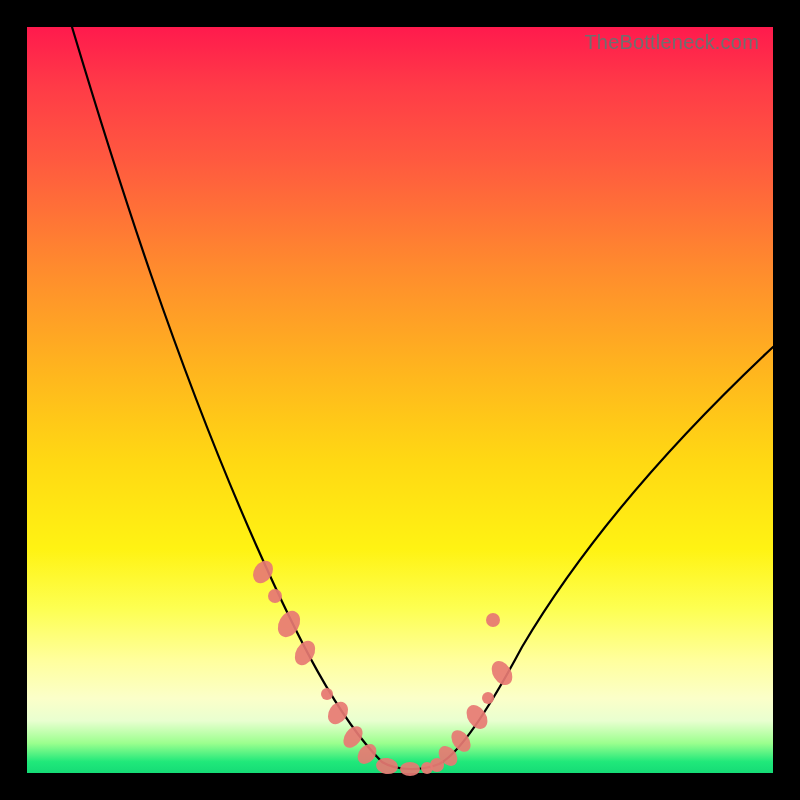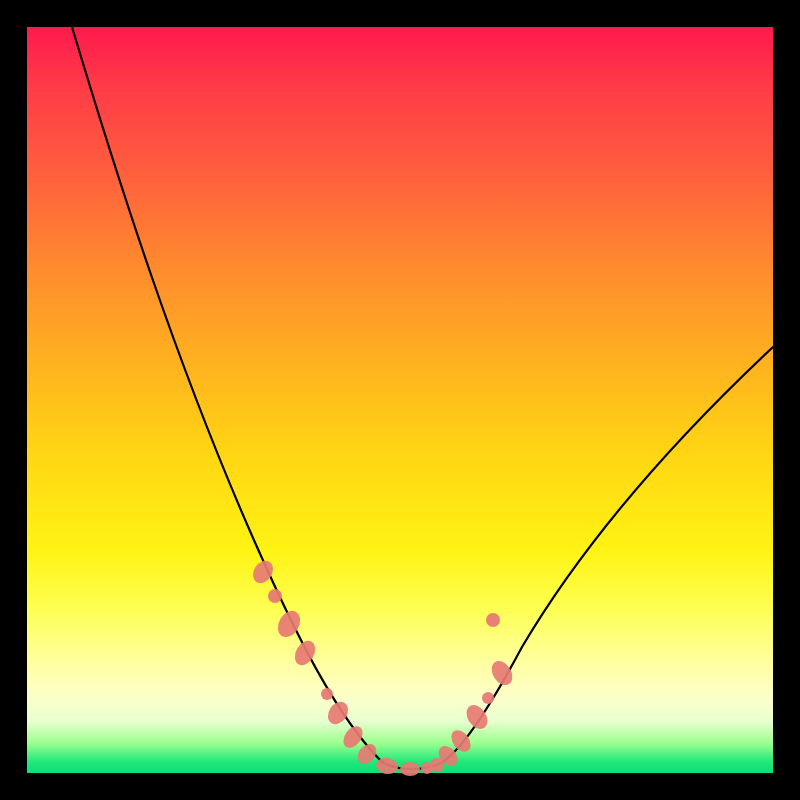--- a/index.html
+++ b/index.html
@@ -71,20 +71,21 @@
     fill: #e77a73;
     opacity: 0.92;
   }
 </style>
 </head>
 <body>
 
 <div class="frame">
   <div class="plot">
 
+    <div class="watermark">TheBottleneck.com</div>
 
     <svg class="curve" viewBox="0 0 746 746">
       <path d="M 45 0
            C 90 150, 150 340, 230 520
            C 270 610, 310 690, 355 735
            C 370 744, 395 744, 412 737
            C 430 728, 455 695, 495 620
            C 560 510, 650 410, 746 320"></path>
       <g>
         <ellipse class="marker-lozenge" cx="236" cy="545" rx="9" ry="12" transform="rotate(32 236 545)"></ellipse>

